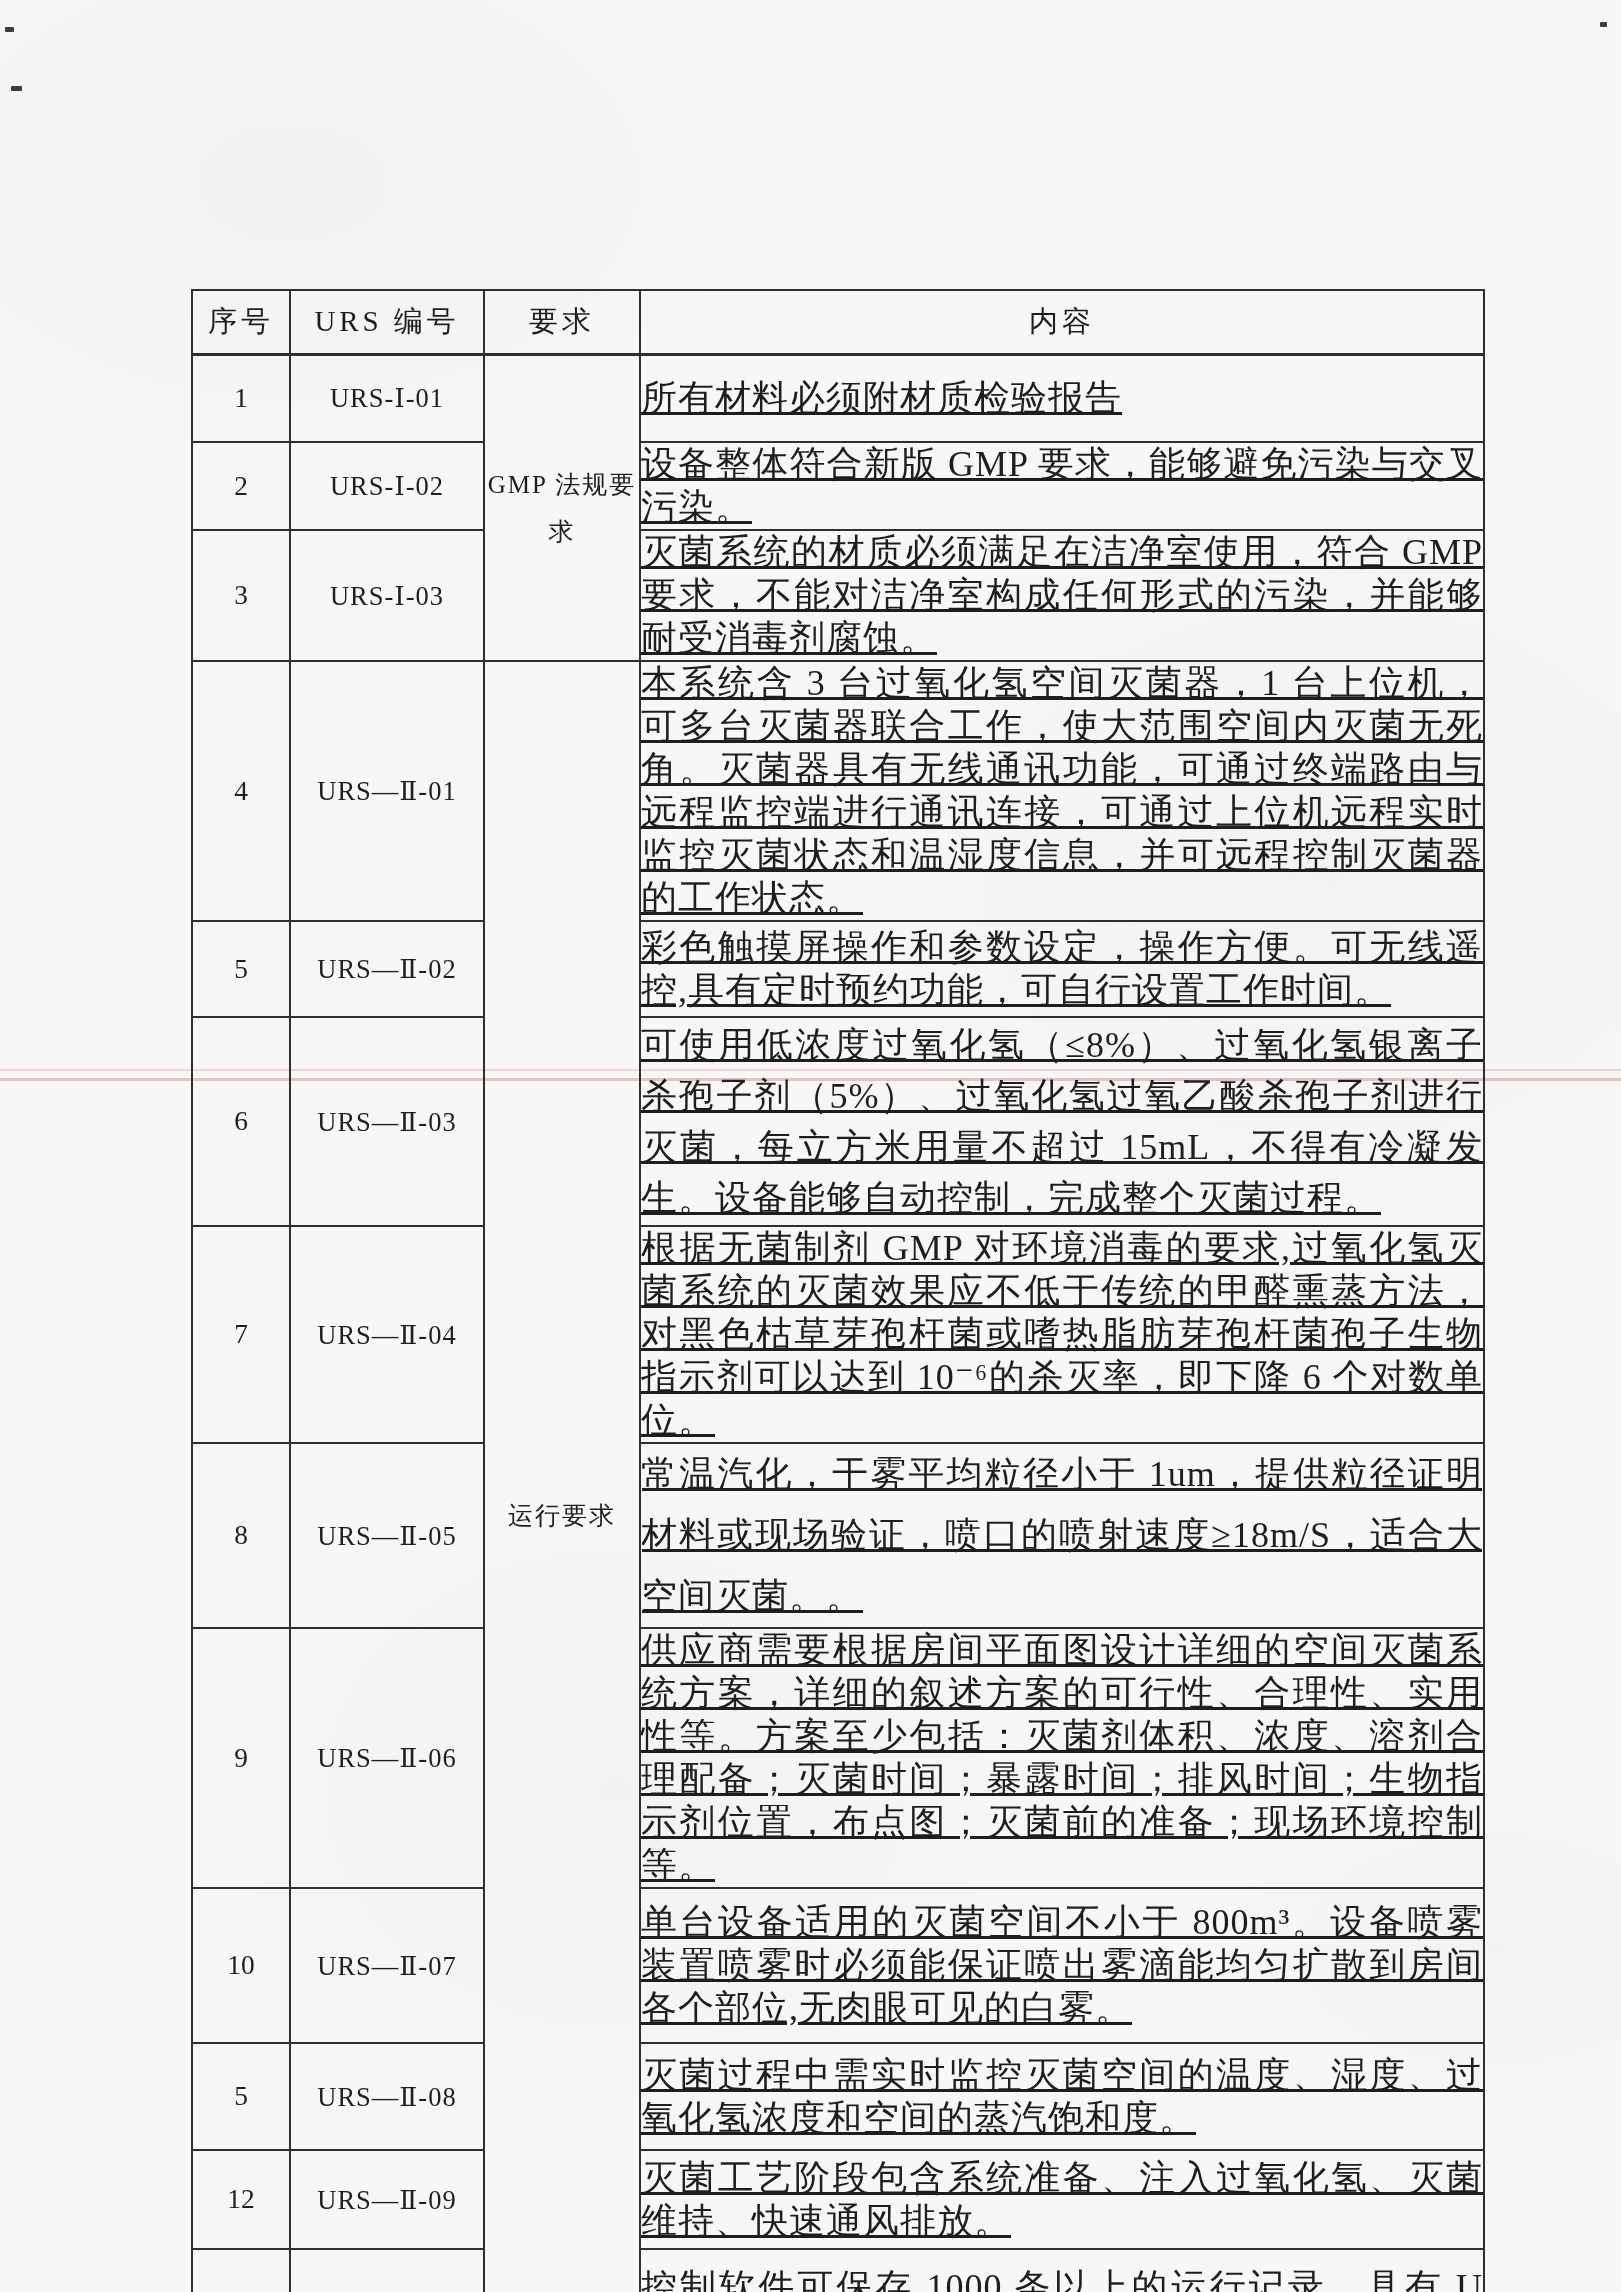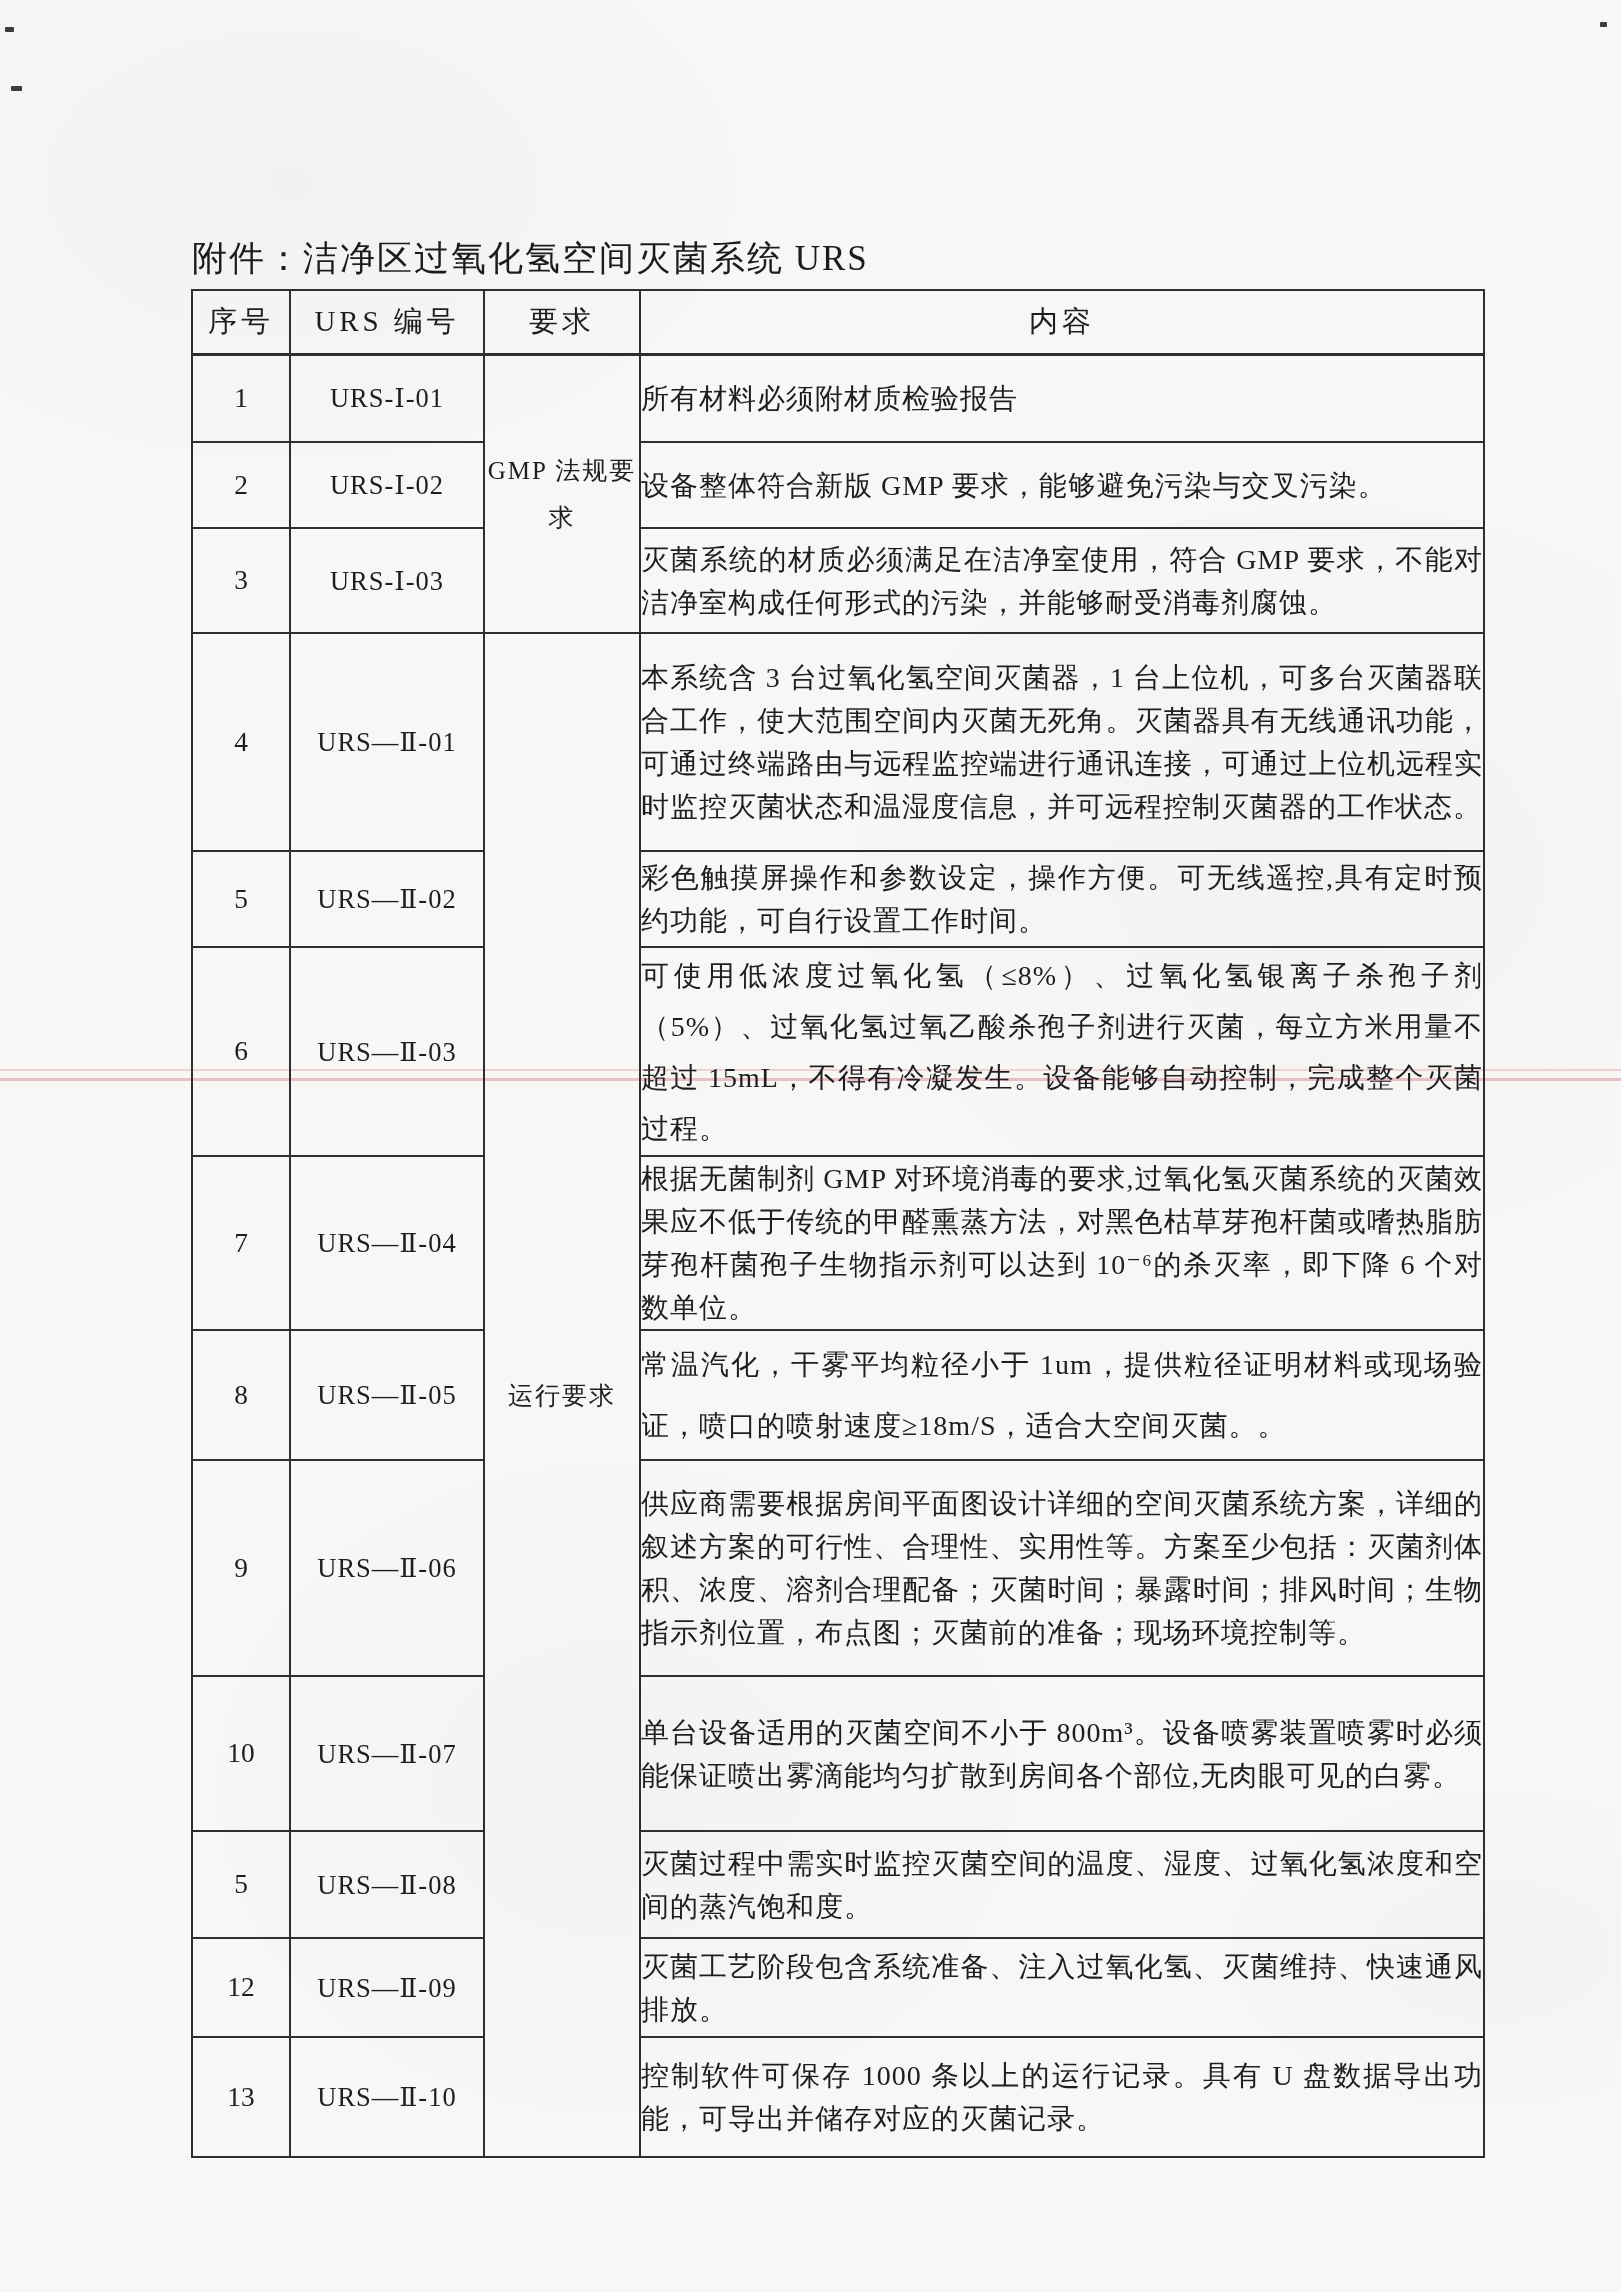--- a/index.html
+++ b/index.html
@@ -35,22 +35,22 @@
   }
   table.urs th{
     font-size:29px;font-weight:normal;letter-spacing:3.9px;
     text-align:center;color:#1e1e1e;
     border-bottom-width:3.9px;
   }
   td.c-no{text-align:center;font-size:27.4px;color:#1e1e1e;}
   td.c-code{text-align:center;font-size:26.5px;letter-spacing:1px;white-space:nowrap;color:#1e1e1e;}
   td.c-req{text-align:center;font-size:25px;letter-spacing:2px;line-height:47px;color:#1e1e1e;padding:0 9.8px;}
   td.c-content{
-    font-size:28px;line-height:43px;
-    padding:7.8px 15.7px;text-align:justify;letter-spacing:1px;color:#1e1e1e;
+    font-size:36px;line-height:43px;
+    padding:7.8px 15.7px;text-align:justify;letter-spacing:1px;color:#1e1e1e;text-decoration:underline;
   }
   tr.lh-wide td.c-content{line-height:51px;}
   tr.lh-xwide td.c-content{line-height:61px;border-radius:13px;}
   .crease{position:absolute;left:0;width:1621px;pointer-events:none;}
   .crease-1{top:1069px;height:2px;background:rgba(236,176,186,0.55);}
   .crease-2{top:1078px;height:2.9px;background:rgba(214,122,138,0.45);}
   .speck{position:absolute;background:#3c3c3c;border-radius:1px;}
   .speck-1{left:4.9px;top:26.5px;width:8.8px;height:5.9px;}
   .speck-2{left:10.8px;top:86px;width:10.8px;height:4.9px;}
   .speck-3{left:1600px;top:21.6px;width:6.9px;height:5.9px;}
@@ -59,21 +59,20 @@
 <body>
 
 <div class="page">
 
   <div class="speck speck-1"></div>
   <div class="speck speck-2"></div>
   <div class="speck speck-3"></div>
   <div class="crease crease-1"></div>
   <div class="crease crease-2"></div>
 
-  <div class="title">附件：洁净区过氧化氢空间灭菌系统 URS</div>
 
   <table class="urs">
     <colgroup>
       <col style="width:98px">
       <col style="width:194px">
       <col style="width:156px">
       <col style="width:844px">
     </colgroup>
 
     <tbody>

